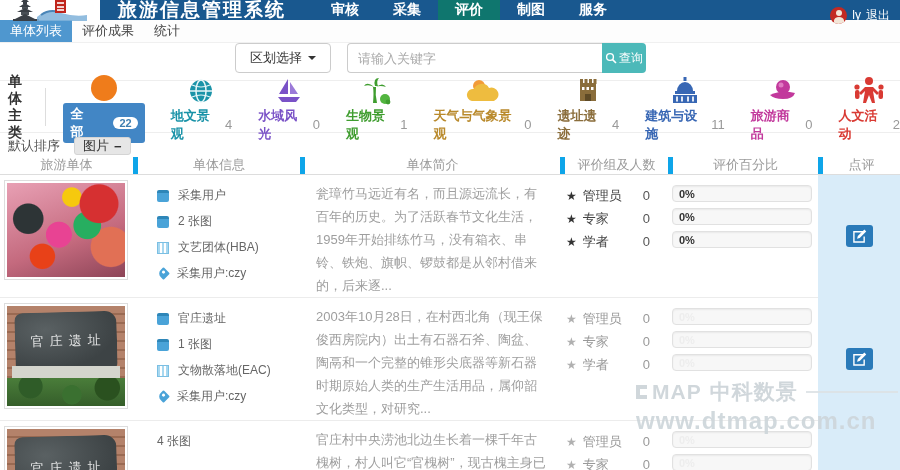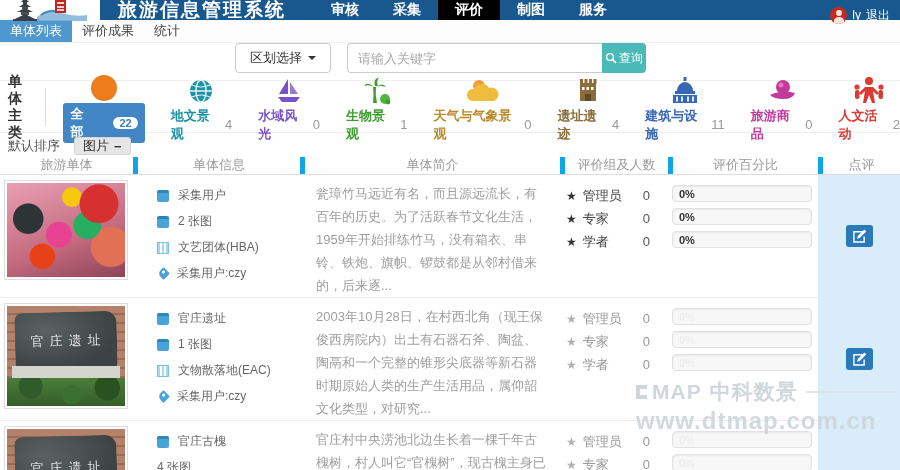--- a/index.html
+++ b/index.html
@@ -7,21 +7,21 @@
     font-family:"Liberation Sans","DejaVu Sans",sans-serif; position:relative; }
 
   
   .navbar { height:20px; background:#19588f; display:flex; align-items:stretch; position:relative; }
   .logo-box { width:100px; background:#fff; display:flex; align-items:center; justify-content:center; }
   .app-title { color:#fff; font-size:19px; font-weight:bold; letter-spacing:2px;
     display:flex; align-items:center; padding:0 28px 0 18px; }
   .nav-items { display:flex; align-items:stretch; }
   .nav-item { color:#fff; font-size:14px; font-weight:bold; display:flex; align-items:center;
     padding:0 17px; cursor:pointer; }
-  .nav-item.active { background:#000000; }
+  .nav-item.active { background:#0f766e; }
   .user-area { position:absolute; right:10px; top:0; height:30px; display:flex; align-items:center; gap:5px; }
   .avatar { width:17px; height:17px; border-radius:50%; background:#c22a23; position:relative; overflow:hidden; }
   .avatar:before { content:""; position:absolute; left:5.5px; top:3px; width:6px; height:6px; border-radius:50%; background:#f3e6d8; }
   .avatar:after { content:""; position:absolute; left:3.5px; top:10px; width:10px; height:7px; border-radius:50% 50% 0 0; background:#f3e6d8; }
   .user-text { color:#fff; font-size:12px; }
 
   
   .tabbar { height:23px; background:#fdfdfd; display:flex; border-bottom:1px solid #f0f0f0; }
   .tab { font-size:13px; color:#444; padding:0 10px; display:flex; align-items:center; cursor:pointer; }
   .tab.active { background:#4f97cf; color:#fff; }
@@ -510,24 +510,20 @@
       <div class="photo-inner img-stele h-row3">
         <div class="stele-stone">
             <span class="stele-text">官庄遗址</span>
           </div>
 
       </div>
     </div>
   </div>
   <div class="td-info">
     <div class="info-line">
-        <span class="ii ic-calendar"></span>
-      <span>官庄古槐</span>
-      </div>
-    <div class="info-line">
       <span>4 张图</span>
       </div>
 
   </div>
   <div class="td-desc">官庄村中央涝池北边生长着一棵千年古槐树，村人叫它“官槐树”，现古槐主身已空，但仍枝繁叶茂. 西安市政府登记挂牌为特种001号保护古树名木。 西安晚报记者解维</div>
   <div class="td-grp">
     <div class="grp-line">
         <span class="star">★</span>
       <span class="grp-name">管理员</span>
       <span class="grp-count">0</span>

